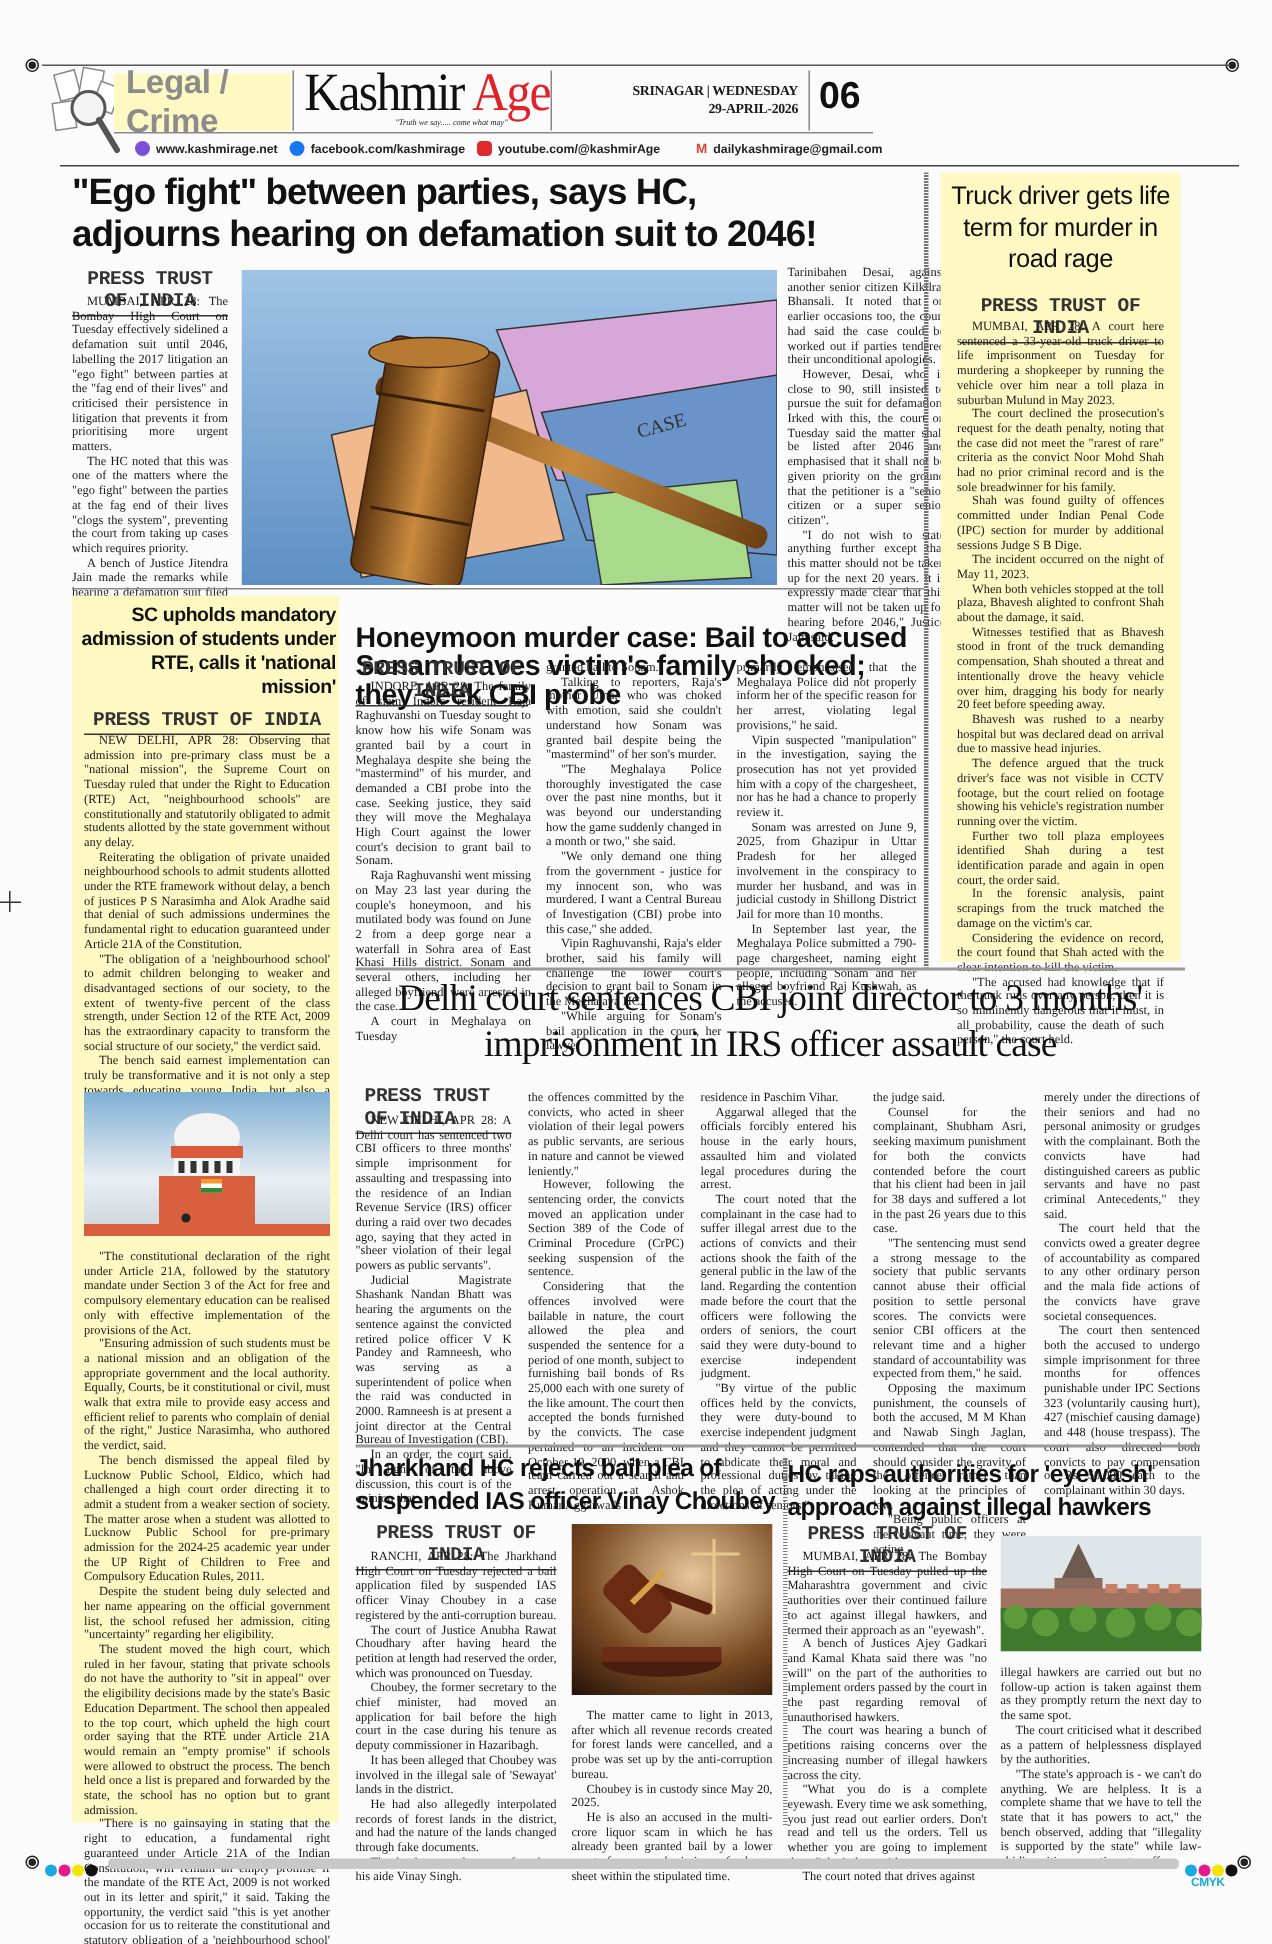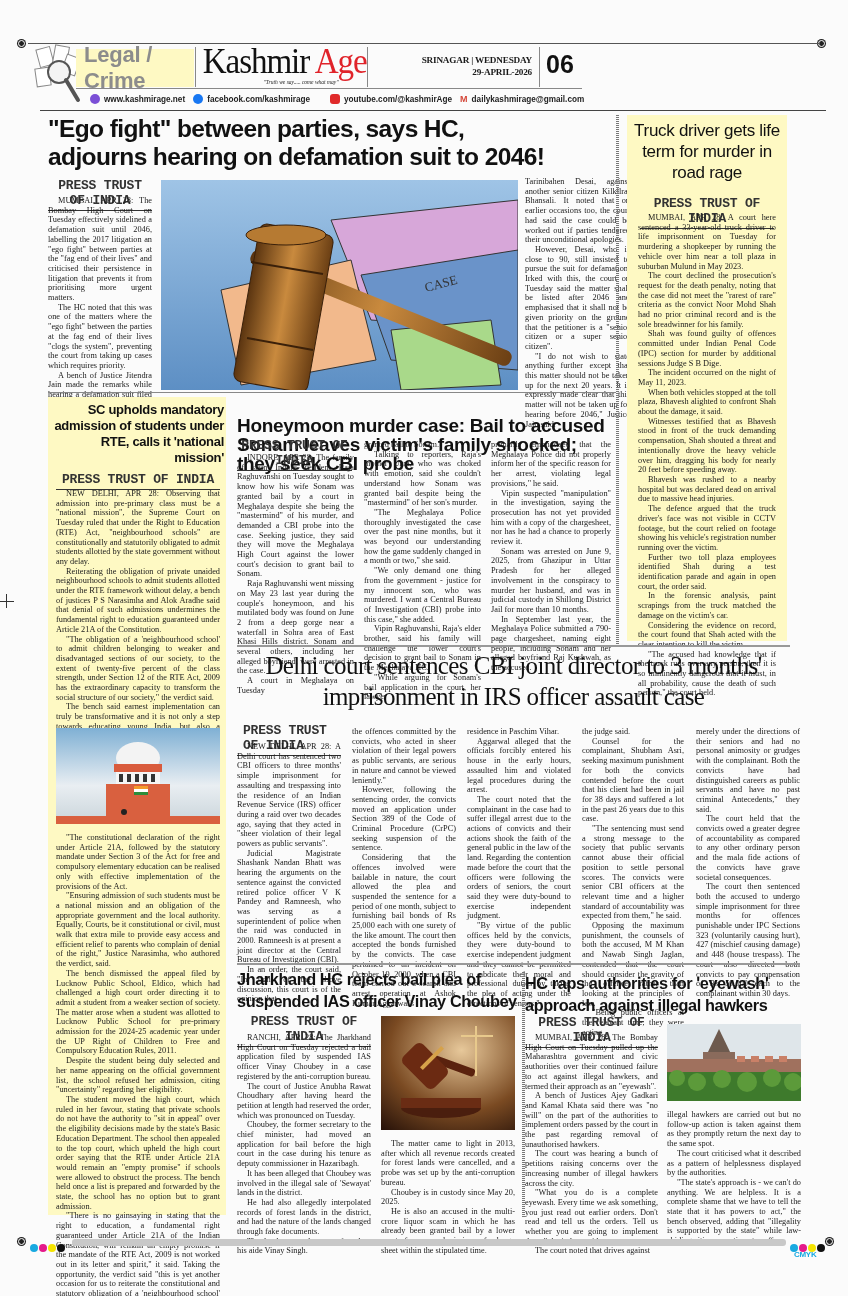--- a/index.html
+++ b/index.html
@@ -50,23 +50,23 @@
   <div>29-APRIL-2026</div>
 </div>
 <div class="abs" style="left:539px;top:47px;width:1px;height:40px;background:#888"></div>
 <div class="abs hl-sans" style="left:546px;top:50px;font-size:25px;letter-spacing:0">06</div>
 
 <div class="abs" style="left:76px;top:88px;width:506px;height:1px;background:#888"></div>
 <div class="abs" style="left:90px;top:92px;height:14px;display:flex;align-items:center;font-family:'Liberation Sans',sans-serif;font-weight:bold;font-size:8.2px;color:#222;white-space:nowrap">
   <span class="icon-circle" style="background:#7b4fd6"></span>
   <span style="margin-right:8px">www.kashmirage.net</span>
   <span class="icon-circle" style="background:#1877f2"></span>
-  <span style="margin-right:20px">facebook.com/kashmirage</span>
+  <span style="margin-right:8px">facebook.com/kashmirage</span>
   <span class="icon-circle" style="background:#e02a2a;border-radius:3px"></span>
-  <span style="margin-right:8px">youtube.com/@kashmirAge</span>
+  <span style="margin-right:24px">youtube.com/@kashmirAge</span>
   <span style="font-size:9px;color:#d44638;margin-right:4px">M</span>
   <span>dailykashmirage@gmail.com</span>
 </div>
 <div class="abs" style="left:40px;top:110px;width:786px;height:1px;background:#444"></div>
 
 <div class="abs hl-sans" style="left:48px;top:115px;width:566px;font-size:24.5px;line-height:28px;letter-spacing:-0.6px">
   <div>"Ego fight" between parties, says HC,</div>
   <div>adjourns hearing on defamation suit to 2046!</div>
 </div>
 <div class="abs byline" style="left:48px;top:178px;width:104px">PRESS TRUST OF INDIA</div>

